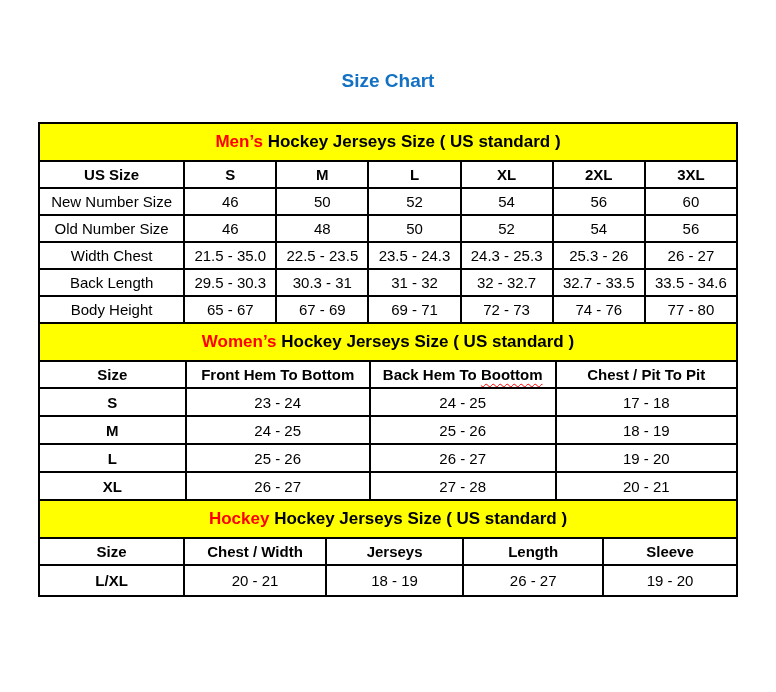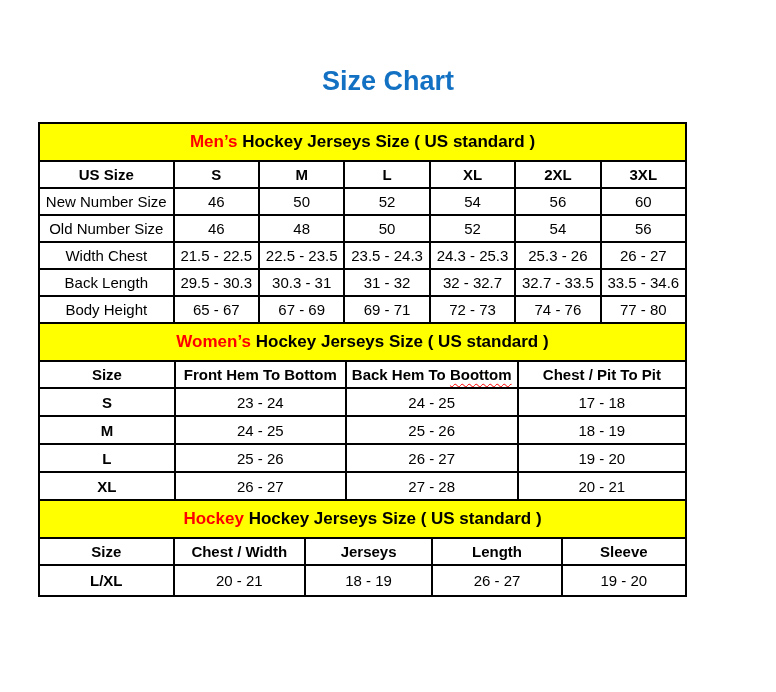--- a/index.html
+++ b/index.html
@@ -8,28 +8,28 @@
     background: #ffffff;
     width: 776px;
     height: 692px;
     font-family: "Liberation Sans", sans-serif;
     color: #000000;
     overflow: hidden;
   }
   .page-title {
     text-align: center;
     color: var(--title_blue, #1371c3);
-    font-size: 27px;
+    font-size: 19px;
     line-height: 30px;
     font-weight: bold;
     margin: 66px 0 0 0;
     letter-spacing: 0px;
   }
   .chart {
-    width: 649px;
+    width: 700px;
     margin: 26px 0 0 38px;
   }
   table.tbl {
     border-collapse: collapse;
     table-layout: fixed;
     width: 100%;
   }
   table.tbl + table.tbl { margin-top: -2px; }
   .tbl th, .tbl td {
     border: 2px solid var(--border_black, #000000);
@@ -117,21 +117,21 @@
       <td class="rowlabel">Old Number Size</td>
       <td>46</td>
       <td>48</td>
       <td>50</td>
       <td>52</td>
       <td>54</td>
       <td>56</td>
     </tr>
     <tr>
       <td class="rowlabel">Width Chest</td>
-      <td>21.5 - 22.5</td>
+      <td>21.5 - 35.0</td>
       <td>22.5 - 23.5</td>
       <td>23.5 - 24.3</td>
       <td>24.3 - 25.3</td>
       <td>25.3 - 26</td>
       <td>26 - 27</td>
     </tr>
     <tr>
       <td class="rowlabel">Back Length</td>
       <td>29.5 - 30.3</td>
       <td>30.3 - 31</td>

